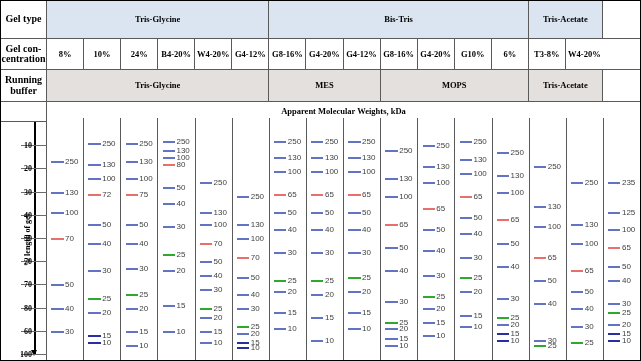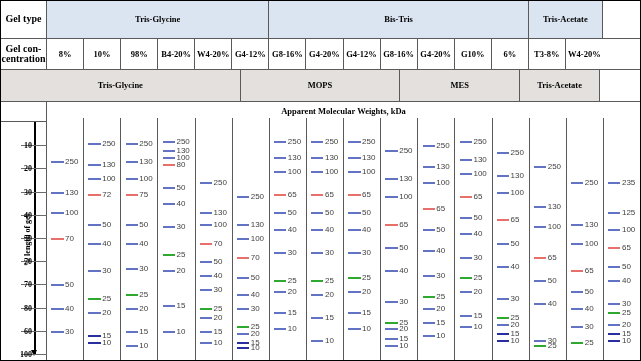--- a/index.html
+++ b/index.html
@@ -67,41 +67,43 @@
           <div class="cell r1 blue" style="width: 12.5%;">Tris-Acetate</div>
         </div>
     </div>
 
     <div class="hrow">
       <div class="cell stub r2" style="width:46px;white-space:pre-line">Gel con-
 centration</div>
       <div id="conc-cells" style="display:flex;flex:1">
           <div class="cell r2 white" style="width: 6.25%;">8%</div>
           <div class="cell r2 white" style="width: 6.25%;">10%</div>
-          <div class="cell r2 white" style="width: 6.25%;">98%</div>
+          <div class="cell r2 white" style="width: 6.25%;">24%</div>
           <div class="cell r2 white" style="width: 6.25%;">B4-20%</div>
           <div class="cell r2 white" style="width: 6.25%;">W4-20%</div>
           <div class="cell r2 white" style="width: 6.25%;">G4-12%</div>
           <div class="cell r2 white" style="width: 6.25%;">G8-16%</div>
           <div class="cell r2 white" style="width: 6.25%;">G4-20%</div>
           <div class="cell r2 white" style="width: 6.25%;">G4-12%</div>
           <div class="cell r2 white" style="width: 6.25%;">G8-16%</div>
           <div class="cell r2 white" style="width: 6.25%;">G4-20%</div>
           <div class="cell r2 white" style="width: 6.25%;">G10%</div>
           <div class="cell r2 white" style="width: 6.25%;">6%</div>
           <div class="cell r2 white" style="width: 6.25%;">T3-8%</div>
           <div class="cell r2 white last" style="width: 6.25%;">W4-20%</div>
         </div>
     </div>
 
     <div class="hrow">
+      <div class="cell stub r3" style="width:46px;white-space:pre-line">Running
+buffer</div>
       <div id="buffer-groups" style="display:flex;flex:1">
           <div class="cell r3 grey" style="width: 37.5%;">Tris-Glycine</div>
+          <div class="cell r3 grey" style="width: 18.75%;">MES</div>
           <div class="cell r3 grey" style="width: 25%;">MOPS</div>
-          <div class="cell r3 grey" style="width: 18.75%;">MES</div>
           <div class="cell r3 grey" style="width: 12.5%;">Tris-Acetate</div>
         </div>
     </div>
 
     <div class="hrow">
       <div class="cell stub r4 white" style="width:46px;border-right:1px solid #5a5a5a"></div>
       <div class="cell r4 white last apparent" style="flex:1;border-right:none">Apparent Molecular Weights, kDa</div>
     </div>
   </div>
 

